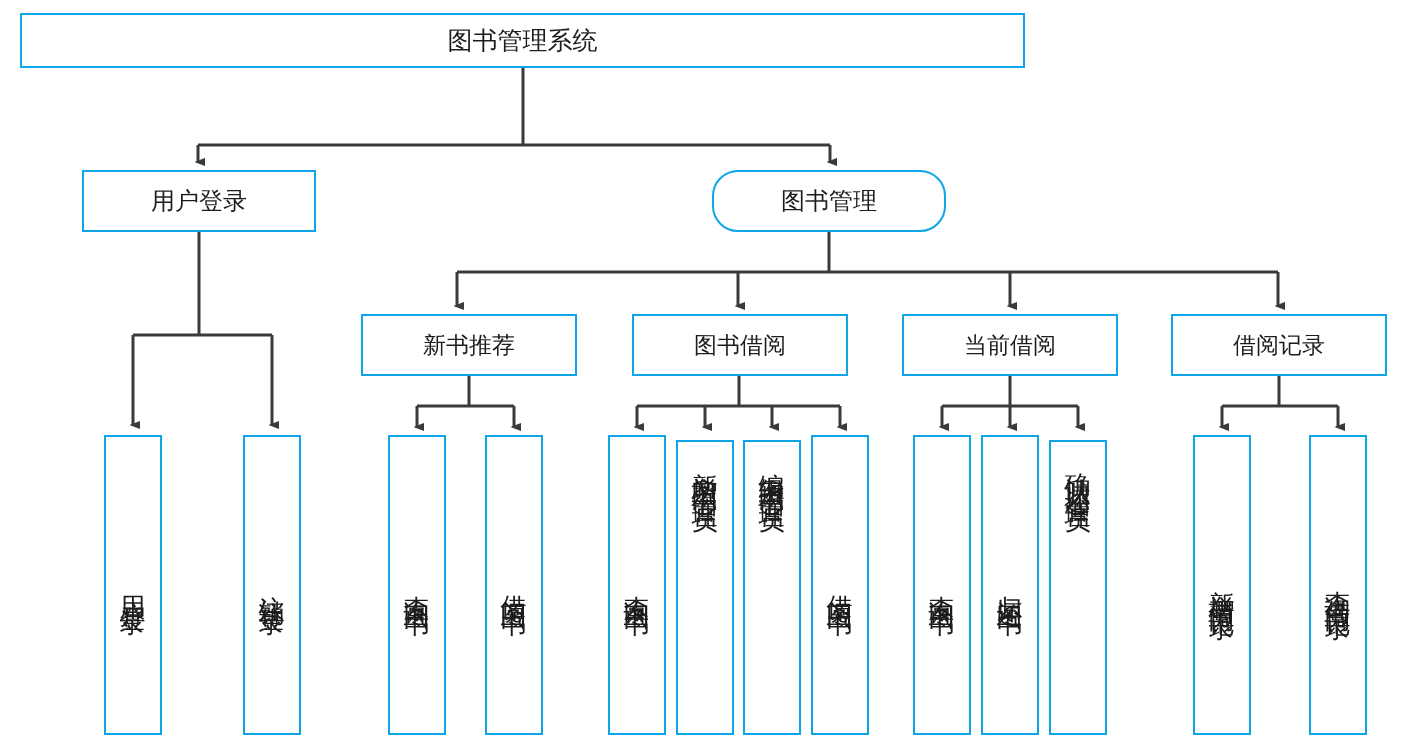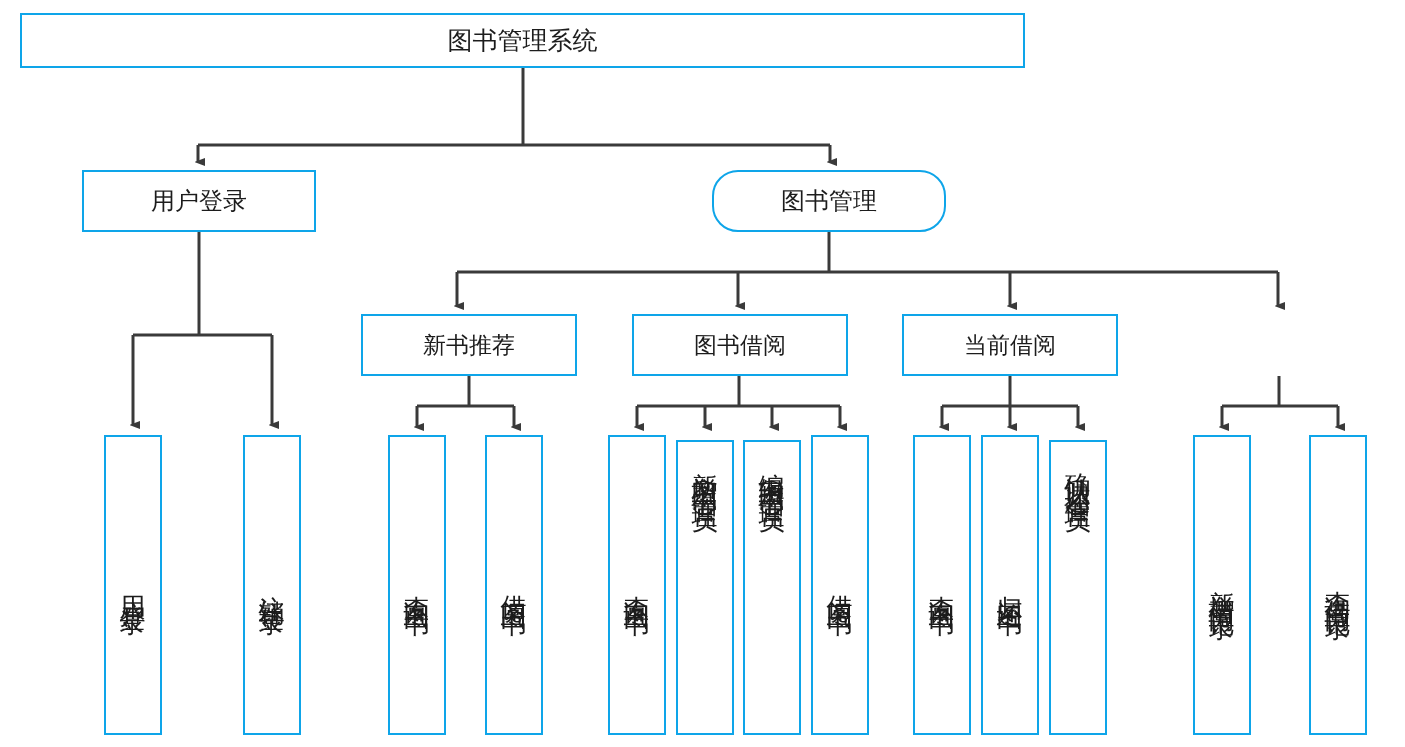--- a/index.html
+++ b/index.html
@@ -138,20 +138,23 @@
 
   <div class="node level3" style="left:361px; top:314px; width:216px; height:62px;">
     <span class="label">新书推荐</span>
   </div>
   <div class="node level3" style="left:632px; top:314px; width:216px; height:62px;">
     <span class="label">图书借阅</span>
   </div>
   <div class="node level3" style="left:902px; top:314px; width:216px; height:62px;">
     <span class="label">当前借阅</span>
   </div>
+  <div class="node level3" style="left:1171px; top:314px; width:216px; height:62px;">
+    <span class="label">借阅记录</span>
+  </div>
 
   <div class="node leaf" style="left:104px; top:435px; width:58px; height:300px;">
     <span class="label">用户登录</span>
   </div>
   <div class="node leaf" style="left:243px; top:435px; width:58px; height:300px;">
     <span class="label">注销登录</span>
   </div>
 
   <div class="node leaf" style="left:388px; top:435px; width:58px; height:300px;">
     <span class="label">查询图书</span>

